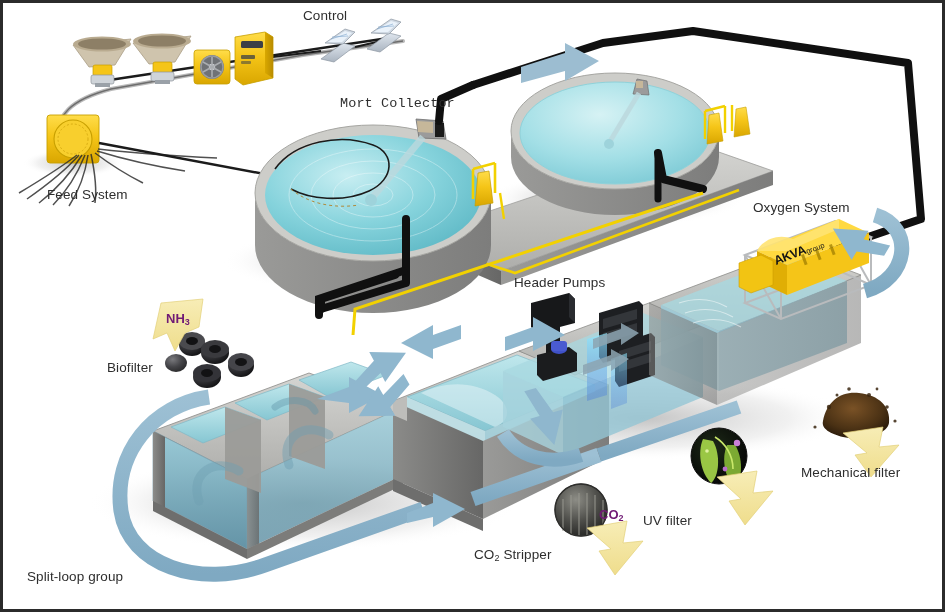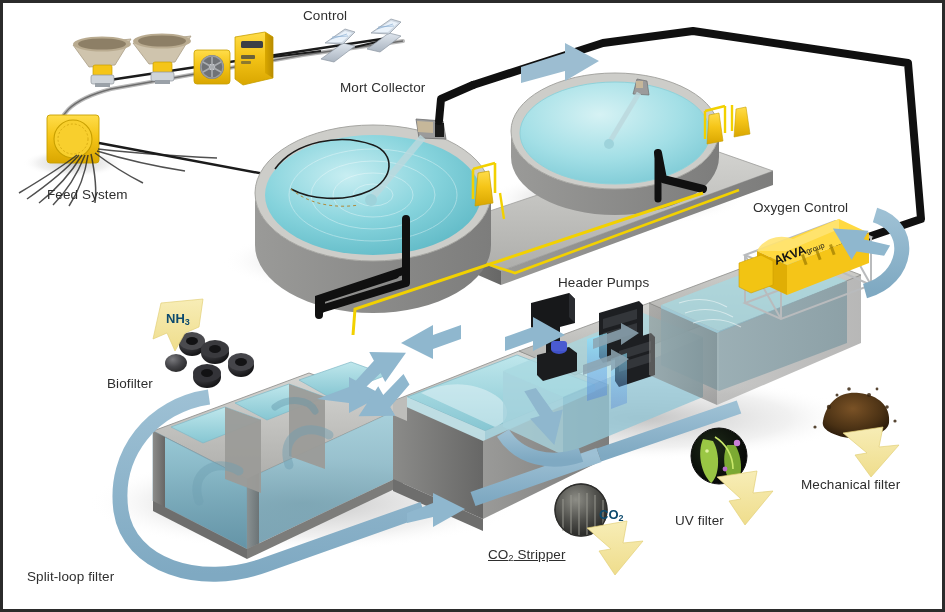--- a/index.html
+++ b/index.html
@@ -1,21 +1,21 @@
 <!DOCTYPE html>
 <html><head>
 <meta charset="utf-8">
 <title>RAS Diagram</title>
 <style>
   html,body{margin:0;padding:0;background:#fff;}
   body{font-family:"Liberation Sans",sans-serif;}
   #stage{position:relative;width:945px;height:612px;background:#ffffff;border:3px solid #2b2b2b;box-sizing:border-box;overflow:hidden;}
   .lbl{position:absolute;color:#2e2e2e;font-size:13.5px;font-family:"Liberation Sans",sans-serif;white-space:nowrap;letter-spacing:.1px;}
   .lbl sub{font-size:9px;vertical-align:-2px;}
-  .chem{position:absolute;color:#0c4a6e;font-size:13px;font-weight:600;white-space:nowrap;}
+  .chem{position:absolute;color:#701a75;font-size:13px;font-weight:600;white-space:nowrap;}
   .chem sub{font-size:9px;vertical-align:-2px;}
   svg.layer{position:absolute;left:0;top:0;width:945px;height:612px;overflow:visible;}
   .nofx{pointer-events:none;}
 </style>
 </head>
 <body>
 
 <div id="stage">
 
   <svg class="layer nofx" viewBox="0 0 945 612">
@@ -517,32 +517,32 @@
         <circle cx="874" cy="386" r="1.4"></circle>
           <circle cx="834" cy="392" r="1.5"></circle>
       </g>
     </g>
     <g>
       <path d="M840,430 L880,424 L876,444 L896,442 L868,474 L852,452 L864,450 Z" fill="url(#gGas)" stroke="#e3d078" stroke-width=".7"></path>
     </g>
   </svg>
 
   <div class="lbl" style="left:300px;top:5px;">Control</div>
-  <div class="lbl" style="left:337px;top:77px;">Mort Collector</div>
+  <div class="lbl" style="left:337px;top:93px;font-family:Liberation Mono, monospace;">Mort Collector</div>
   <div class="lbl" style="left:44px;top:184px;">Feed System</div>
-  <div class="lbl" style="left:750px;top:197px;">Oxygen Control</div>
-  <div class="lbl" style="left:511px;top:272px;margin-left:44px;">Header Pumps</div>
-  <div class="lbl" style="left:104px;top:373px;">Biofilter</div>
-  <div class="lbl" style="left:798px;top:462px;margin-top:12px;">Mechanical filter</div>
-  <div class="lbl" style="left:672px;top:510px;">UV filter</div>
-  <div class="lbl" style="left:24px;top:566px;">Split-loop filter</div>
+  <div class="lbl" style="left:750px;top:197px;">Oxygen System</div>
+  <div class="lbl" style="left:511px;top:272px;">Header Pumps</div>
+  <div class="lbl" style="left:104px;top:357px;">Biofilter</div>
+  <div class="lbl" style="left:798px;top:462px;">Mechanical filter</div>
+  <div class="lbl" style="left:640px;top:510px;">UV filter</div>
+  <div class="lbl" style="left:24px;top:566px;">Split-loop group</div>
 
   <div class="chem" style="left:163px;top:308px;">
     <span>NH</span><sub>3</sub>
   </div>
   <div class="chem" style="left:596px;top:504px;">
     <span>CO</span><sub>2</sub>
   </div>
-  <div class="lbl" style="left:485px;top:544px;text-decoration:underline;">
+  <div class="lbl" style="left:471px;top:544px;">
     <span>CO</span><sub>2</sub><span> Stripper</span>
   </div>
 
 </div>
 
 </body></html>

